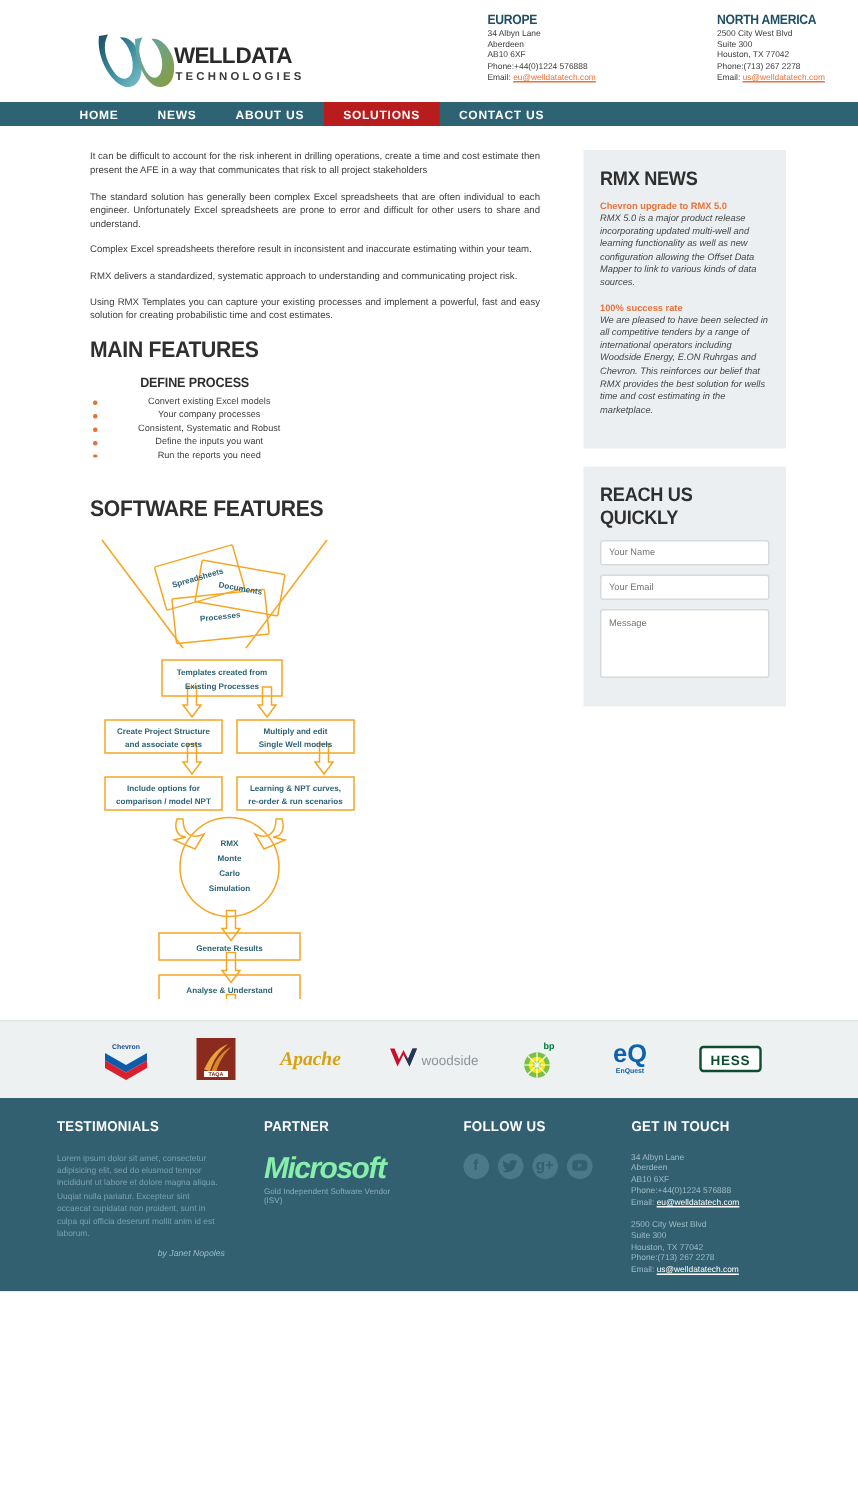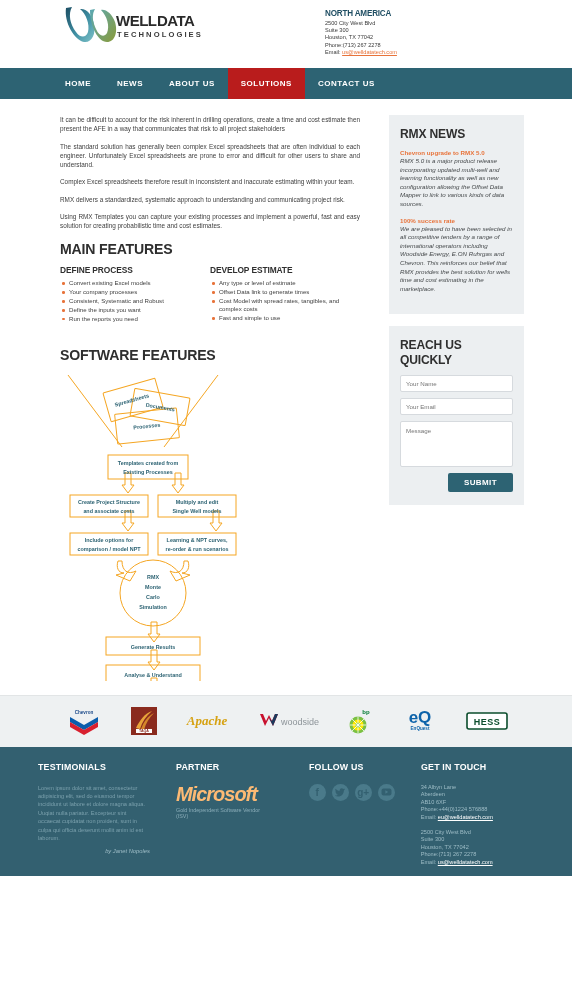--- a/index.html
+++ b/index.html
@@ -11,21 +11,21 @@
   .page { width: 572px; position: relative; overflow: hidden; background: #fff; }
 
   
   .header {
     height: 68px;
     background: #ffffff;
     position: relative;
   }
   .logo-wrap {
     position: absolute;
-    left: 60px; top: 0;
+    left: 60px; top: 16px;
     width: 150px; height: 50px;
   }
   .logo-wrap svg { display:block; }
   .contact-cols {
     position: absolute;
     left: 325px; top: 8px;
     display: flex;
     gap: 48px;
   }
   .contact-col { width: 105px; }
@@ -43,25 +43,25 @@
   .contact-line {
     font-size: 5.6px;
     line-height: 7.2px;
     color: #3a3a3a;
     white-space: nowrap;
   }
   .contact-line a { color: #e8733a; text-decoration: underline; }
 
   
   .nav {
-    height: 31px;
+    height: 16px;
     background: #2d6373;
     display: flex;
     align-items: stretch;
-    padding-left: 52px;
+    padding-left: 40px;
   }
   .nav-item {
     display: flex; align-items: center;
     padding: 0 13px;
     font-size: 8px;
     font-weight: bold;
     letter-spacing: 0.5px;
     color: #ffffff;
     text-transform: uppercase;
     cursor: pointer;
@@ -114,21 +114,21 @@
     margin: 10px 0 8px 0;
     letter-spacing: -0.2px;
     transform: scaleX(0.94);
     transform-origin: left center;
   }
 
   .feature-grid {
     display: flex;
     flex-wrap: wrap;
   }
-  .feature-block { width: 50%; margin-bottom: 12px; }
+  .feature-block { width: 50%; margin-bottom: 12px; text-align: center; }
   .feature-h {
     font-family: "Liberation Sans Narrow","Liberation Sans", sans-serif;
     font-size: 9px;
     font-weight: bold;
     color: #2f2f2f;
     margin-bottom: 4px;
     letter-spacing: -0.1px;
     transform: scaleX(0.93);
     transform-origin: left center;
   }
@@ -256,21 +256,21 @@
     font-size: 5.8px;
     font-style: italic;
     color: #9dbcc6;
     text-align: right;
   }
   .ms-word {
     font-family: "Liberation Sans", sans-serif;
     font-size: 20px;
     font-weight: bold;
     font-style: italic;
-    color: #fdba74;
+    color: #86efac;
     letter-spacing: -1px;
     line-height: 20px;
   }
   .ms-sub {
     font-size: 5.4px;
     color: #8aacb8;
     margin-top: 3px;
   }
   .social-row { display: flex; gap: 6px; }
   .social-ico {
@@ -314,20 +314,28 @@
         <path d="M6 8 C4 22, 14 40, 24 42 C32 43, 36 34, 34 24 C32 14, 26 8, 20 9 C26 14, 30 24, 28 32 C26 38, 20 38, 16 32 C10 24, 8 14, 12 7 Z" fill="url(#lg1)"></path>
         <path d="M30 10 C30 26, 38 42, 47 42 C55 42, 58 32, 55 22 C52 14, 46 9, 41 10 C47 16, 50 26, 47 33 C44 38, 39 36, 36 29 C32 21, 32 14, 35 9 Z" fill="url(#lg2)"></path>
         <text x="56" y="26" font-family="Liberation Sans, sans-serif" font-size="15" font-weight="bold" fill="#2a2a2a" letter-spacing="-0.5">WELL</text>
         <text x="97" y="26" font-family="Liberation Sans, sans-serif" font-size="15" font-weight="bold" fill="#2a2a2a" letter-spacing="-0.5">DATA</text>
         <text x="57" y="37" font-family="Liberation Sans, sans-serif" font-size="7.6" font-weight="bold" fill="#3a3a3a" letter-spacing="2.1">TECHNOLOGIES</text>
       </svg>
     </div>
 
     <div class="contact-cols">
       <div class="contact-col">
+        <div class="contact-title">EUROPE</div>
+        <div class="contact-line">34 Albyn Lane</div>
+        <div class="contact-line">Aberdeen</div>
+        <div class="contact-line">AB10 6XF</div>
+        <div class="contact-line">Phone:+44(0)1224 576888</div>
+        <div class="contact-line"><span>Email:</span> <a href="#">eu@welldatatech.com</a></div>
+      </div>
+      <div class="contact-col">
         <div class="contact-title">NORTH AMERICA</div>
         <div class="contact-line">2500 City West Blvd</div>
         <div class="contact-line">Suite 300</div>
         <div class="contact-line">Houston, TX 77042</div>
         <div class="contact-line">Phone:(713) 267 2278</div>
         <div class="contact-line"><span>Email:</span> <a href="#">us@welldatatech.com</a></div>
       </div>
     </div>
   </div>
 
@@ -355,29 +363,20 @@
         <div class="feature-block">
           <div class="feature-h">DEFINE PROCESS</div>
           <ul>
             <li>Convert existing Excel models</li>
             <li>Your company processes</li>
             <li>Consistent, Systematic and Robust</li>
             <li>Define the inputs you want</li>
             <li>Run the reports you need</li>
           </ul>
         </div>
-        <div class="feature-block">
-          <div class="feature-h">DEVELOP ESTIMATE</div>
-          <ul>
-            <li>Any type or level of estimate</li>
-            <li>Offset Data link to generate times</li>
-            <li>Cost Model with spread rates, tangibles, and complex costs</li>
-            <li>Fast and simple to use</li>
-          </ul>
-        </div>
       </div>
 
       <div class="sec-h1">SOFTWARE FEATURES</div>
 
       <div class="flow-wrap">
         <svg class="flow-svg" width="290" height="310" viewBox="0 0 290 310">
           <g stroke="#f5a623" fill="none" stroke-width="1">
 
             <path d="M8 4 L62 76"></path>
             <path d="M158 4 L104 76"></path>
@@ -449,23 +448,20 @@
         <div class="news-body">RMX 5.0 is a major product release incorporating updated multi-well and learning functionality as well as new configuration allowing the Offset Data Mapper to link to various kinds of data sources.</div>
         <div class="news-title">100% success rate</div>
         <div class="news-body">We are pleased to have been selected in all competitive tenders by a range of international operators including Woodside Energy, E.ON Ruhrgas and Chevron. This reinforces our belief that RMX provides the best solution for wells time and cost estimating in the marketplace.</div>
       </div>
 
       <div class="panel">
         <div class="panel-h">REACH US QUICKLY</div>
         <input class="field" type="text" placeholder="Your Name" style="">
         <input class="field" type="text" placeholder="Your Email" style="">
         <textarea class="field" placeholder="Message" style=""></textarea>
-        <div class="submit-row">
-          <button class="submit-btn">SUBMIT</button>
-        </div>
       </div>
     </div>
   </div>
 
   <div class="logo-strip">
     <div class="client-logo">
       <svg width="40" height="30" viewBox="0 0 40 30">
         <text x="20" y="8" font-family="Liberation Sans, sans-serif" font-size="4.6" font-weight="bold" fill="#1b4a8a" text-anchor="middle">Chevron</text>
         <path d="M6 11 L20 19 L34 11 L34 16 L20 24 L6 16 Z" fill="#0b5dab"></path>
         <path d="M6 16 L20 24 L34 16 L34 21 L20 29 L6 21 Z" fill="#d8202f"></path>

